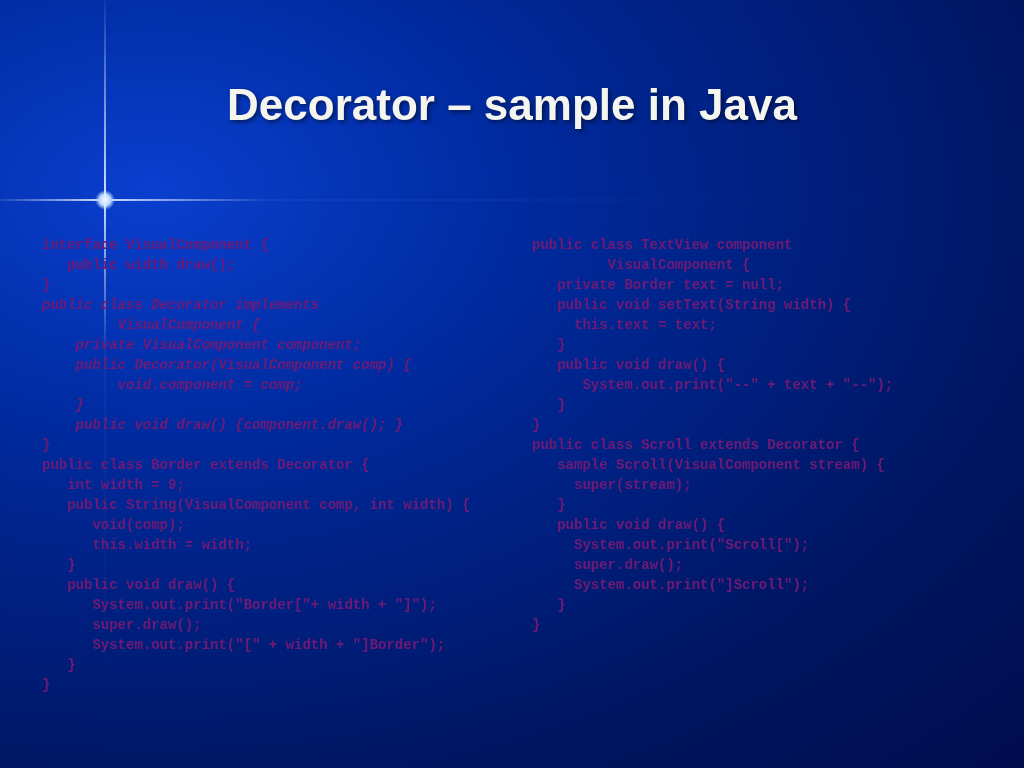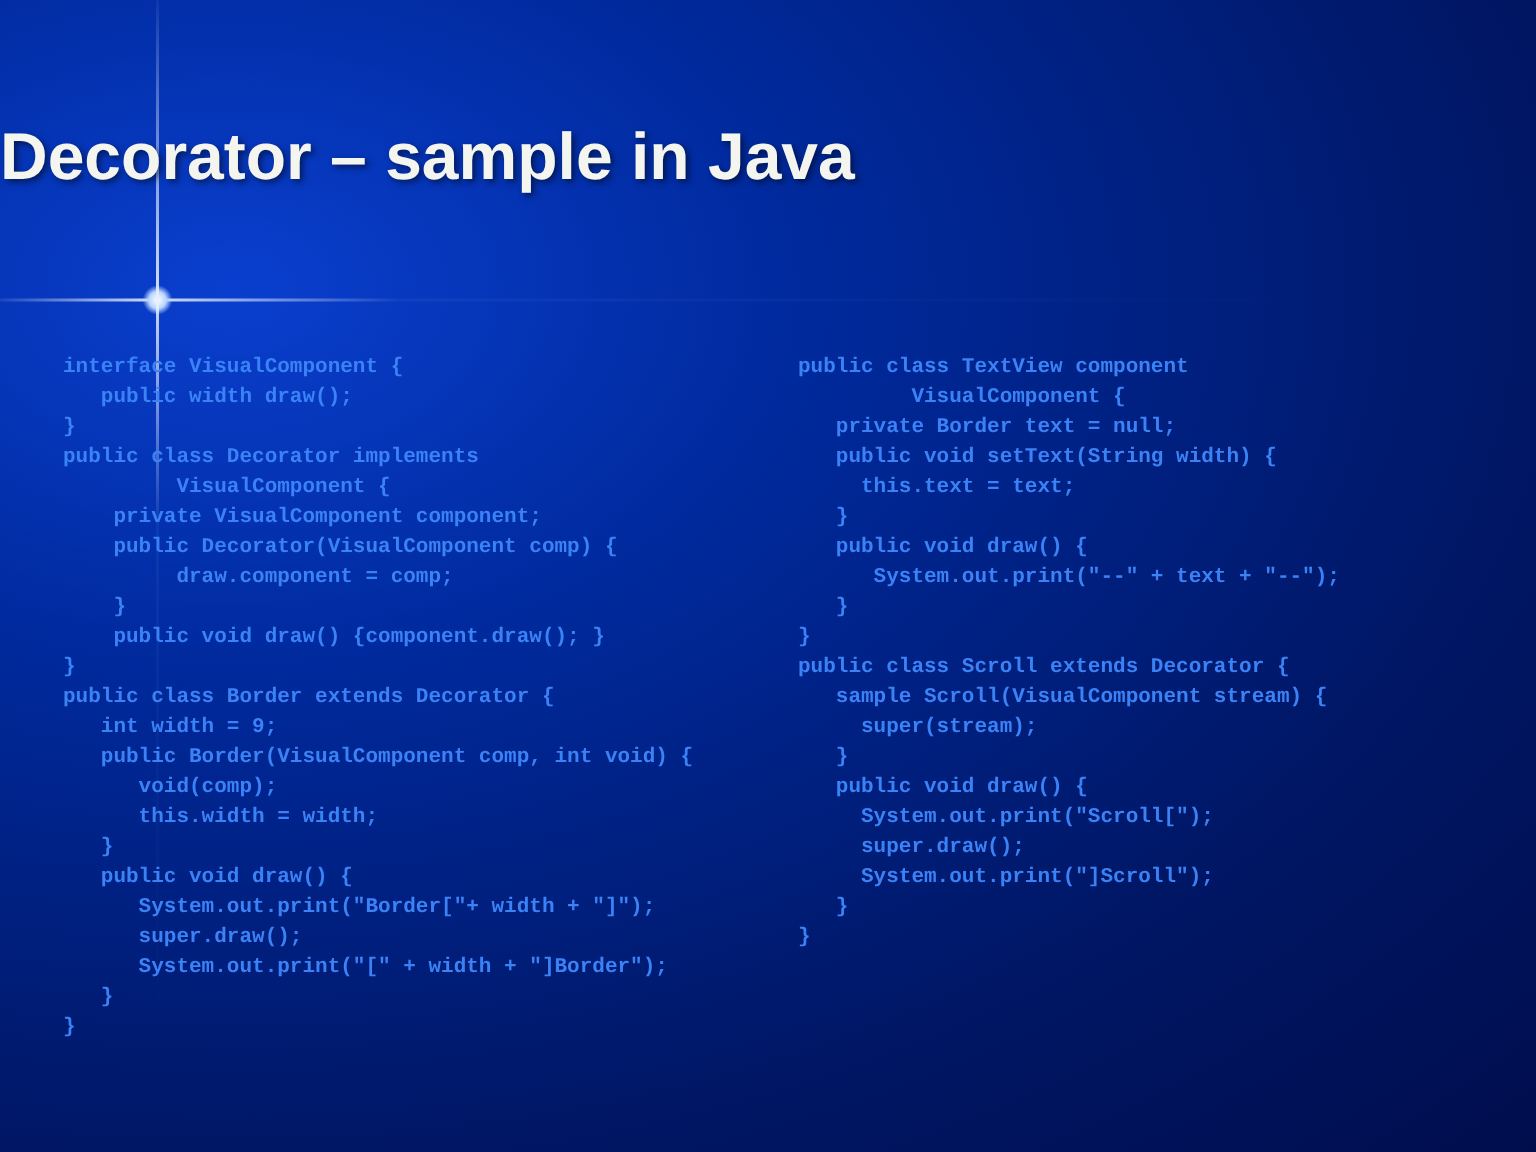--- a/index.html
+++ b/index.html
@@ -36,20 +36,21 @@
     position: absolute;
     left: -10px; top: -10px;
     width: 20px; height: 20px;
     background: radial-gradient(circle, #ffffff 0%, #b8d4ff 40%, transparent 70%);
     border-radius: 50%;
   }
   .title {
     position: absolute;
     top: 80px;
     left: 0; right: 0;
+    text-align: center;
     font-family: Verdana, Arial, sans-serif;
     font-weight: bold;
     font-size: 44px;
     color: #f5f5f0;
     text-shadow: 2px 2px 4px rgba(0,0,0,0.5);
   }
   .codewrap {
     position: absolute;
     top: 235px;
     left: 42px;
@@ -58,47 +59,47 @@
     display: flex;
     gap: 40px;
   }
   .col {
     flex: 1;
     font-size: 14px;
     line-height: 20px;
     white-space: pre;
     font-weight: bold;
   }
-  .y { color: #3b82f6; margin-top: 40px; }
-  .g { color: #3b82f6; }
+  .y { color: #701a75; margin-top: 40px; }
+  .g { color: #701a75; font-style: italic; }
 </style>
 </head>
 <body>
 
 <div class="star">
     <div class="core"></div>
   </div>
 
 <div class="title">Decorator – sample in Java</div>
 
 <div class="codewrap">
 <div class="col"><span class="y">interface VisualComponent {</span>
 <span class="y">   public width draw();</span>
 <span class="y">}</span>
 <span class="g">public class Decorator implements</span>
 <span class="g">         VisualComponent {</span>
 <span class="g">    private VisualComponent component;</span>
 <span class="g">    public Decorator(VisualComponent comp) {</span>
-<span class="g">         draw.component = comp;</span>
+<span class="g">         void.component = comp;</span>
 <span class="g">    }</span>
 <span class="g">    public void draw() {component.draw(); }</span>
 <span class="y">}</span>
 <span class="y">public class Border extends Decorator {</span>
 <span class="y">   int width = 9;</span>
-<span class="y">   public Border(VisualComponent comp, int void) {</span>
+<span class="y">   public String(VisualComponent comp, int width) {</span>
 <span class="y">      void(comp);</span>
 <span class="y">      this.width = width;</span>
 <span class="y">   }</span>
 <span class="y">   public void draw() {</span>
 <span class="y">      System.out.print("Border["+ width + "]");</span>
 <span class="y">      super.draw();</span>
 <span class="y">      System.out.print("[" + width + "]Border");</span>
 <span class="y">   }</span>
 <span class="y">}</span></div>
 <div class="col"><span class="y">public class TextView component</span>

